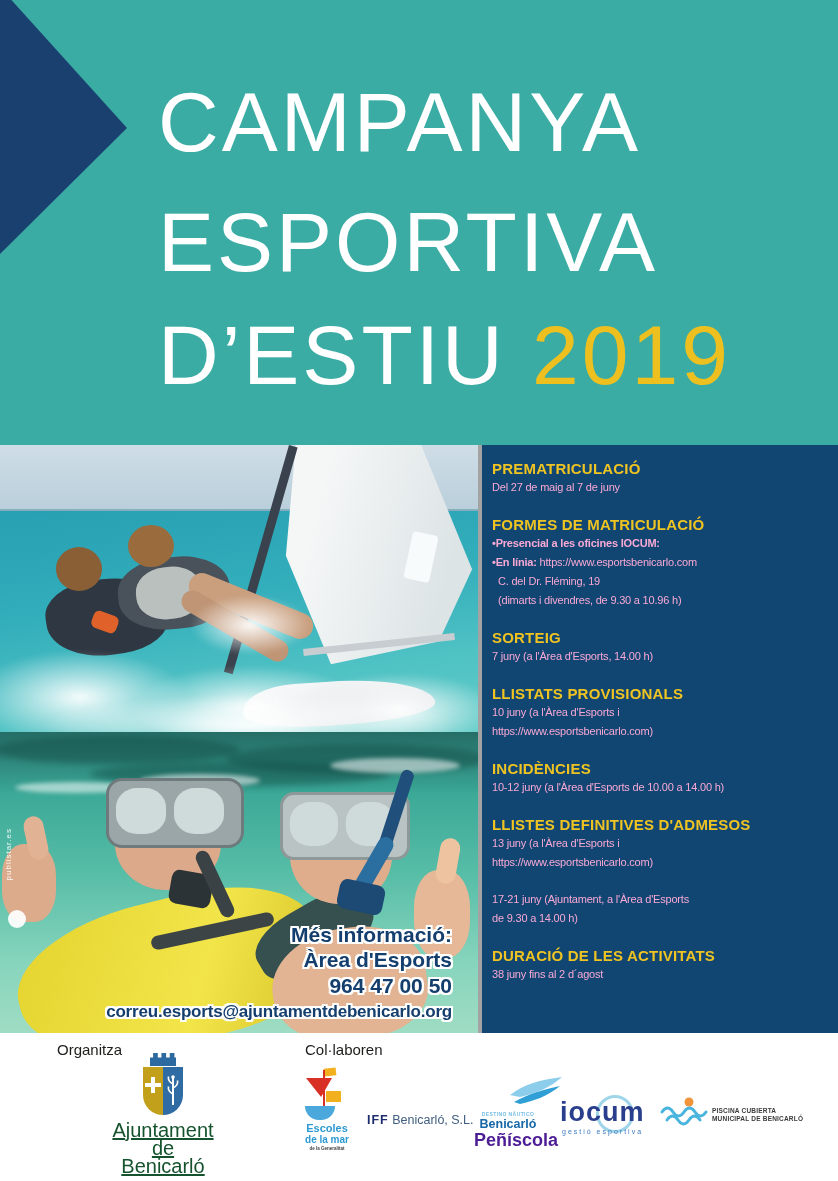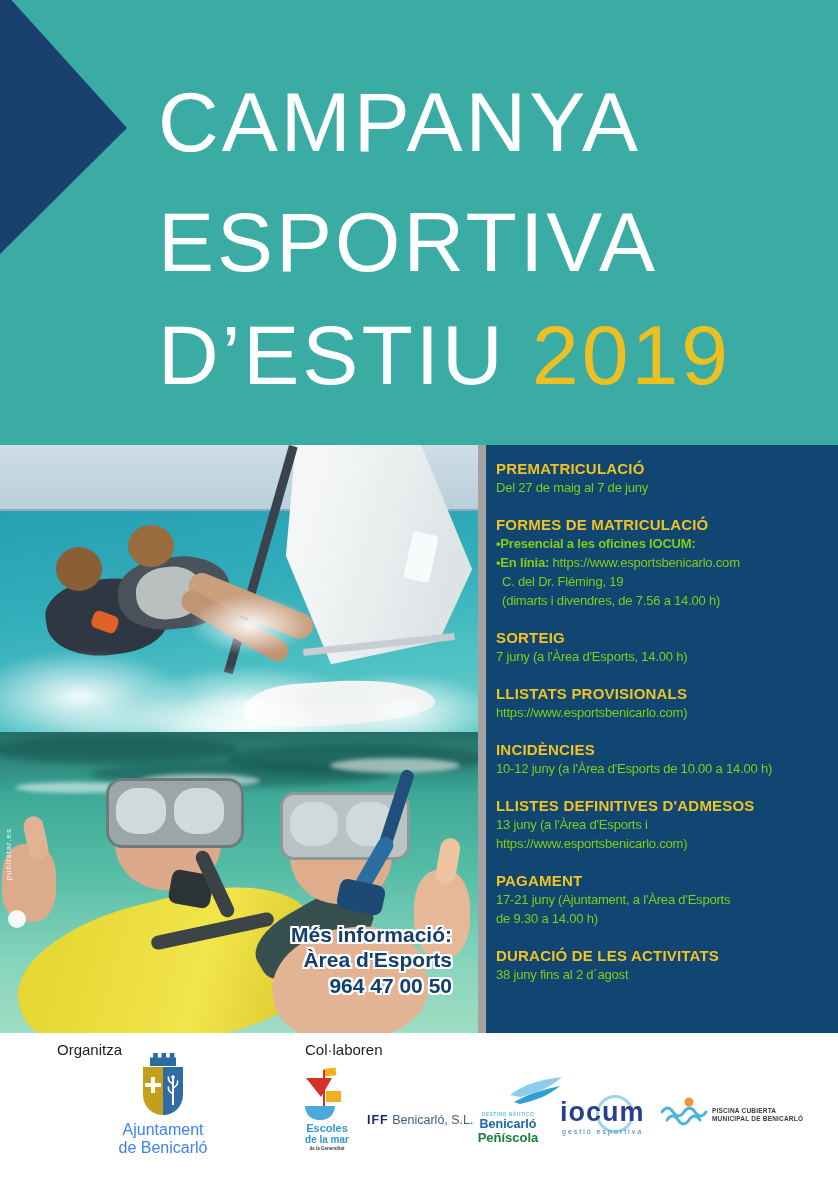--- a/index.html
+++ b/index.html
@@ -93,63 +93,63 @@
            text-shadow:-2px -2px 0 #fff,2px -2px 0 #fff,-2px 2px 0 #fff,2px 2px 0 #fff,
                         0 -2px 0 #fff,0 2px 0 #fff,-2px 0 0 #fff,2px 0 0 #fff;}
   .contact div{position:static;}
   .c1{font-size:21px;line-height:25px;}
   .c2{font-size:21px;line-height:25px;}
   .c3{font-size:21px;line-height:27px;}
   .c4{font-size:17px;line-height:25px;letter-spacing:-0.2px;}
 
   
   .panel{position:absolute;left:478px;top:445px;width:360px;height:588px;box-sizing:border-box;
-         background:#114672;border-left:8px solid #a3a3a3;padding:14px 6px 0 10px;}
+         background:#114672;border-left:4px solid #a3a3a3;padding:14px 6px 0 10px;}
   .sec{margin-bottom:18px;}
   .sec-title{color:#efc322;font-weight:bold;font-size:15px;line-height:19px;letter-spacing:.2px;white-space:nowrap;}
-  .sec-line{color:#84cc16;font-size:13px;line-height:19px;letter-spacing:-0.2px;white-space:nowrap;}
+  .sec-line{color:#f9a8d4;font-size:11px;line-height:19px;letter-spacing:-0.2px;white-space:nowrap;}
   .sec-line .bd{font-weight:bold;}
   .sec-line.ind{padding-left:6px;}
 
   
   .footer{position:absolute;left:0;top:1033px;width:838px;height:148px;background:#fff;}
   .footer *{position:absolute;}
   .flabel{color:#1d1d1b;font-size:15px;top:8px;}
   .lab-org{left:57px;text-align:right;}
   .lab-col{left:305px;}
 
   .aj-logo{left:143px;top:20px;width:40px;height:64px;}
   .aj-crown{left:7px;top:0;width:26px;height:13px;background:#2d6aa0;
      clip-path:polygon(0 100%,0 35%,12% 35%,12% 0,30% 0,30% 35%,44% 35%,44% 0,62% 0,62% 35%,76% 35%,76% 0,94% 0,94% 35%,100% 35%,100% 100%);}
   .aj-shield{left:0;top:14px;width:40px;height:48px;border-radius:0 0 20px 20px;overflow:hidden;}
   .aj-left{left:0;top:0;width:20px;height:48px;background:#c3a01c;}
   .aj-right{left:20px;top:0;width:20px;height:48px;background:#2f6ca3;}
   .aj-cross-v{left:8px;top:10px;width:4px;height:16px;background:#fff;}
   .aj-cross-h{left:2px;top:16px;width:16px;height:4px;background:#fff;}
   .aj-plant{left:23px;top:8px;width:14px;height:32px;}
-  .aj-text{left:108px;top:88px;width:110px;text-align:center;color:#3b82f6;font-size:16px;line-height:18px;}
+  .aj-text{left:108px;top:88px;width:110px;text-align:center;color:#14532d;font-size:20px;line-height:18px;text-decoration:underline;}
 
   .esc-logo{left:298px;top:35px;width:58px;text-align:center;}
   .esc-flag{left:26px;top:0;width:12px;height:8px;background:#f2b01e;transform:rotate(-6deg);}
   .esc-mast{left:25px;top:2px;width:2px;height:38px;background:#d93025;}
   .esc-sail{left:8px;top:10px;width:26px;height:19px;background:#d93025;clip-path:polygon(0 0,100% 0,58% 100%);}
   .esc-sail2{left:28px;top:23px;width:15px;height:11px;background:#f2b01e;}
   .esc-hull{left:7px;top:38px;width:30px;height:14px;background:#4aa8dc;border-radius:0 0 30px 30px;}
   .esc-t1{left:0;top:54px;width:58px;color:#2d9ad3;font-weight:bold;font-size:11px;}
   .esc-t2{left:0;top:66px;width:58px;color:#2d9ad3;font-weight:bold;font-size:10px;}
   .esc-t3{left:0;top:78px;width:58px;color:#444;font-weight:bold;font-size:4.5px;}
 
   .iff{left:367px;top:80px;white-space:nowrap;font-size:12.5px;color:#3f5d80;}
   .iff .iff-bold{position:static;font-weight:900;color:#1c2a6e;letter-spacing:1px;}
 
   .dest{left:478px;top:42px;width:60px;text-align:center;}
   .dest-svg{left:2px;top:0;width:56px;height:34px;}
   .dest-t0{left:-4px;top:36px;width:68px;color:#74bde4;font-size:5px;font-weight:bold;letter-spacing:.4px;}
   .dest-t1{left:-4px;top:42px;width:68px;color:#1668a9;font-weight:bold;font-size:12.5px;}
-  .dest-t2{left:-4px;top:55px;width:68px;color:#15803d;font-weight:bold;font-size:13px;}
+  .dest-t2{left:-4px;top:55px;width:68px;color:#4c1d95;font-weight:bold;font-size:18px;}
 
   .iocum{left:560px;top:66px;width:95px;}
   .iocum-circle{left:36px;top:-4px;width:32px;height:32px;border:3px solid #9fd5e9;border-radius:50%;}
   .iocum-name{left:0;top:0;font-size:27px;font-weight:bold;color:#293e8c;letter-spacing:1px;line-height:26px;}
   .iocum-tag{left:2px;top:29px;font-size:7px;color:#3c79c2;letter-spacing:2px;white-space:nowrap;}
 
   .pisc{left:660px;top:64px;}
   .pisc-svg{left:0;top:0;width:50px;height:30px;}
   .pisc-text{left:52px;top:10px;width:130px;color:#3a3a3a;font-weight:bold;font-size:6.5px;line-height:8px;letter-spacing:.2px;}
 </style>
@@ -218,55 +218,56 @@
     <div class="tube2b"></div>
     <div class="mouth2"></div>
     <div class="hand2"></div>
     <div class="thumb2"></div>
     <div class="watermark">publistar.es</div>
     <div class="wm-dot"></div>
     <div class="contact">
       <div class="c1">Més informació:</div>
       <div class="c2">Àrea d'Esports</div>
       <div class="c3">964 47 00 50</div>
+      <div class="c4">correu.esports@ajuntamentdebenicarlo.org</div>
     </div>
   </div>
 
   <div class="panel">
     <div id="schedule">
         <div class="sec">
           <div class="sec-title">PREMATRICULACIÓ</div>
           <div class="sec-line">Del 27 de maig al 7 de juny</div>
         </div>
         <div class="sec">
           <div class="sec-title">FORMES DE MATRICULACIÓ</div>
           <div class="sec-line"><span class="bd">•Presencial a les oficines IOCUM:</span></div>
           <div class="sec-line"><span class="bd">•En línia: </span>https://www.esportsbenicarlo.com</div>
           <div class="sec-line ind">C. del Dr. Fléming, 19</div>
-          <div class="sec-line ind">(dimarts i divendres, de 7.56 a 14.00 h)</div>
+          <div class="sec-line ind">(dimarts i divendres, de 9.30 a 10.96 h)</div>
         </div>
         <div class="sec">
           <div class="sec-title">SORTEIG</div>
           <div class="sec-line">7 juny (a l'Àrea d'Esports, 14.00 h)</div>
         </div>
         <div class="sec">
           <div class="sec-title">LLISTATS PROVISIONALS</div>
+          <div class="sec-line">10 juny (a l'Àrea d'Esports i</div>
           <div class="sec-line">https://www.esportsbenicarlo.com)</div>
         </div>
         <div class="sec">
           <div class="sec-title">INCIDÈNCIES</div>
           <div class="sec-line">10-12 juny (a l'Àrea d'Esports de 10.00 a 14.00 h)</div>
         </div>
         <div class="sec">
           <div class="sec-title">LLISTES DEFINITIVES D'ADMESOS</div>
           <div class="sec-line">13 juny (a l'Àrea d'Esports i</div>
           <div class="sec-line">https://www.esportsbenicarlo.com)</div>
         </div>
         <div class="sec">
-          <div class="sec-title">PAGAMENT</div>
           <div class="sec-line">17-21 juny (Ajuntament, a l'Àrea d'Esports</div>
           <div class="sec-line">de 9.30 a 14.00 h)</div>
         </div>
         <div class="sec">
           <div class="sec-title">DURACIÓ DE LES ACTIVITATS</div>
           <div class="sec-line">38 juny fins al 2 d´agost</div>
         </div>
       </div>
   </div>
 

